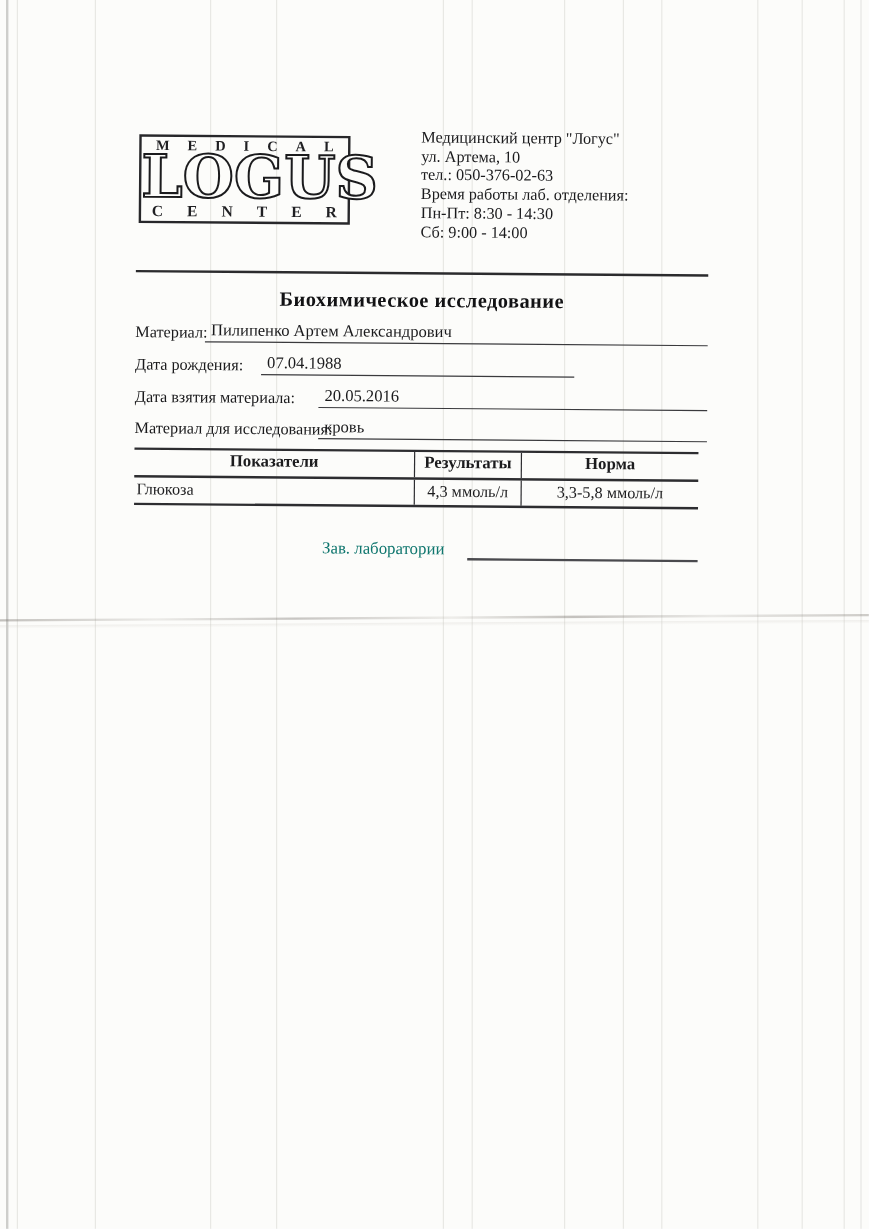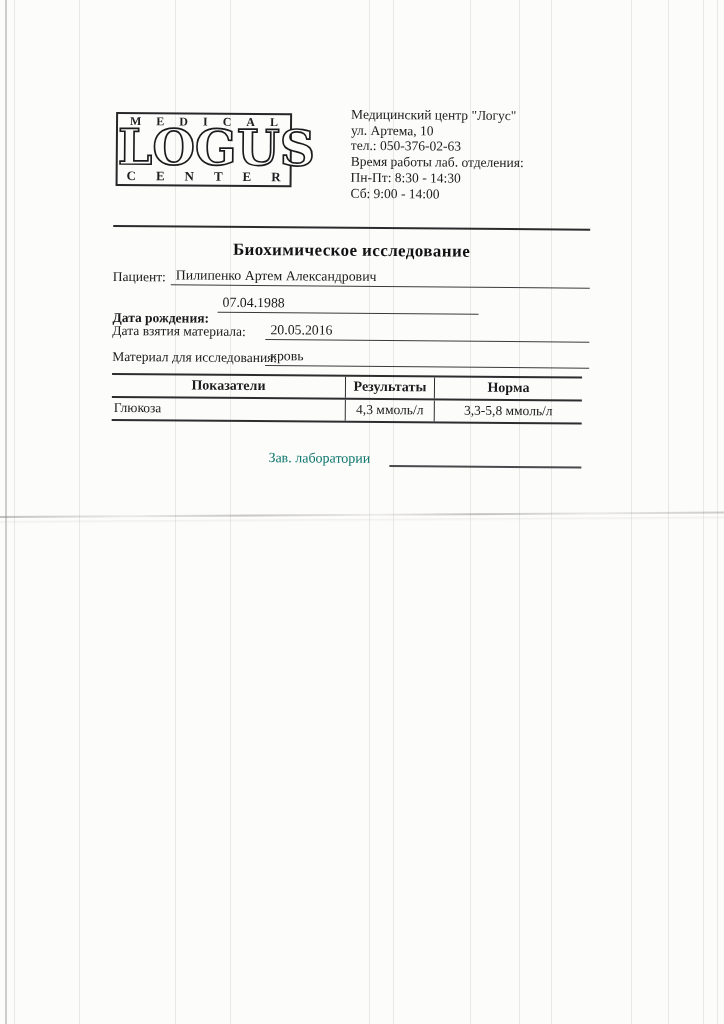--- a/index.html
+++ b/index.html
@@ -87,21 +87,21 @@
 
   
   .field-label { position: absolute; font-size: 13.5px; color: #1a1a1c; white-space: nowrap; }
   .field-value {
     position: absolute; font-size: 13.8px; color: #1a1a1c;
     border-bottom: 1.5px solid #3a3a3d;
     padding: 0 0 1px 5px; white-space: nowrap; box-sizing: border-box;
   }
   .fl-1 { left: 115px; top: 268px; }
   .fv-1 { left: 173px; top: 266px; width: 419px; }
-  .fl-2 { left: 115px; top: 309px; font-weight: bold; }
+  .fl-2 { left: 115px; top: 295px; }
   .fv-2 { left: 220px; top: 293px; width: 261px; }
   .fl-3 { left: 115px; top: 322px; }
   .fv-3 { left: 268px; top: 320px; width: 324px; }
   .fl-4 { left: 115px; top: 348px; }
   .fv-4 { left: 268px; top: 346px; width: 324px; }
 
   
   .rtable {
     position: absolute; left: 115px; top: 372px; width: 470px;
     border-top: 2px solid #2d2d30; border-bottom: 2px solid #2d2d30;
@@ -167,21 +167,21 @@
       <div>тел.: 050-376-02-63</div>
       <div>Время работы лаб. отделения:</div>
       <div>Пн-Пт: 8:30 - 14:30</div>
       <div>Сб: 9:00 - 14:00</div>
     </div>
 
     <div class="rule"></div>
 
     <div class="title">Биохимическое исследование</div>
 
-    <div class="field-label fl-1">Пациент:</div>
+    <div class="field-label fl-1">Материал:</div>
     <div class="field-value fv-1">Пилипенко Артем Александрович</div>
 
     <div class="field-label fl-2">Дата рождения:</div>
     <div class="field-value fv-2">07.04.1988</div>
 
     <div class="field-label fl-3">Дата взятия материала:</div>
     <div class="field-value fv-3">20.05.2016</div>
 
     <div class="field-label fl-4">Материал для исследования:</div>
     <div class="field-value fv-4">кровь</div>

